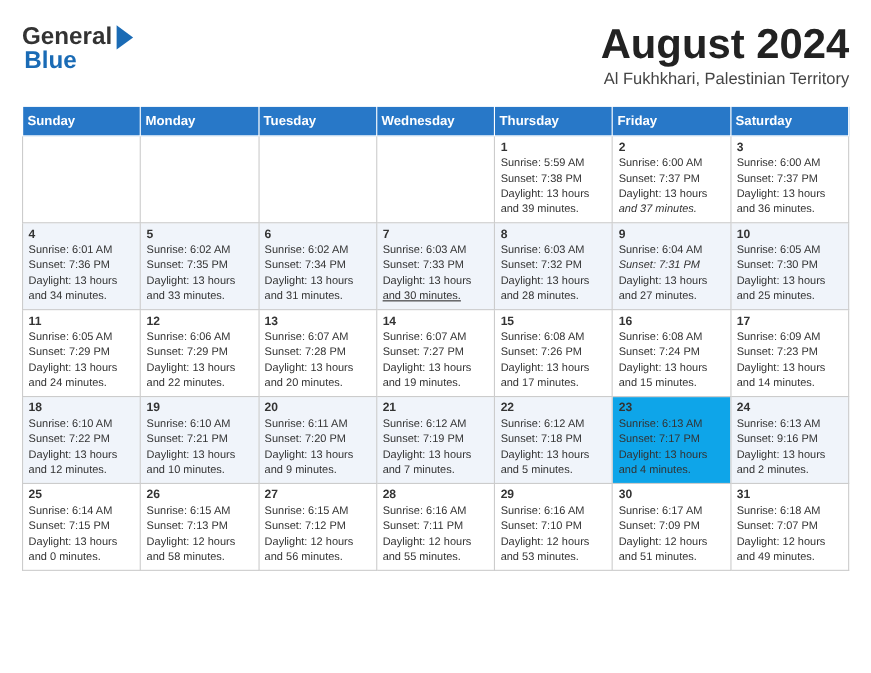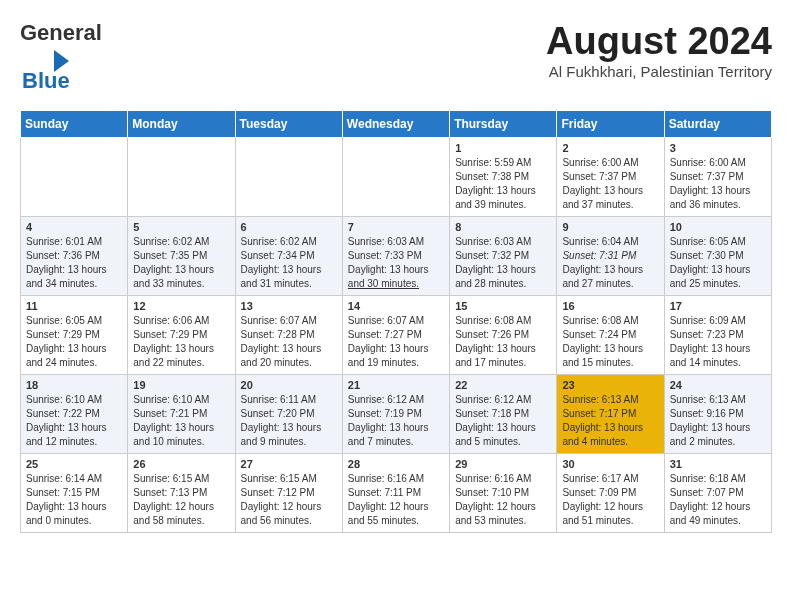--- a/index.html
+++ b/index.html
@@ -64,21 +64,20 @@
       font-size: 11px;
       margin-bottom: 2px;
     }
     .empty-cell {
       background: #f9f9f9;
     }
     .logo-wrapper {
       display: flex;
       align-items: center;
       gap: 2px;
-      flex-direction: column;
     }
   </style>
 </head>
 <body>
 
 <div class="header">
   <div class="logo">
     <div class="logo-wrapper">
       <span style="font-size:22px;font-weight:bold;color:#333;">General</span>
       <span style="display:inline-block;width:0;height:0;border-top:11px solid transparent;border-bottom:11px solid transparent;border-left:15px solid #1a6bb5;margin-left:2px;margin-top:2px;"></span>
@@ -114,21 +113,21 @@
           <div style="font-size: 10px; line-height: 1.4;">Sunrise: 5:59 AM</div>
           <div style="font-size: 10px; line-height: 1.4;">Sunset: 7:38 PM</div>
           <div style="font-size: 10px; line-height: 1.4;">Daylight: 13 hours</div>
           <div style="font-size: 10px; line-height: 1.4;">and 39 minutes.</div>
         </td>
         <td>
           <div class="day-num">2</div>
           <div style="font-size: 10px; line-height: 1.4;">Sunrise: 6:00 AM</div>
           <div style="font-size: 10px; line-height: 1.4;">Sunset: 7:37 PM</div>
           <div style="font-size: 10px; line-height: 1.4;">Daylight: 13 hours</div>
-          <div style="font-size: 10px; line-height: 1.4;">and 37 minutes.</div>
+          <div style="font-size: 10px; line-height: 1.4; font-style: italic;">and 37 minutes.</div>
         </td>
         <td>
           <div class="day-num">3</div>
           <div style="font-size: 10px; line-height: 1.4;">Sunrise: 6:00 AM</div>
           <div style="font-size: 10px; line-height: 1.4;">Sunset: 7:37 PM</div>
           <div style="font-size: 10px; line-height: 1.4;">Daylight: 13 hours</div>
           <div style="font-size: 10px; line-height: 1.4;">and 36 minutes.</div>
         </td>
       </tr>
       <tr>
@@ -262,21 +261,21 @@
           <div style="font-size: 10px; line-height: 1.4;">Daylight: 13 hours</div>
           <div style="font-size: 10px; line-height: 1.4;">and 7 minutes.</div>
         </td>
         <td style="background: rgb(240, 244, 250);">
           <div class="day-num">22</div>
           <div style="font-size: 10px; line-height: 1.4;">Sunrise: 6:12 AM</div>
           <div style="font-size: 10px; line-height: 1.4;">Sunset: 7:18 PM</div>
           <div style="font-size: 10px; line-height: 1.4;">Daylight: 13 hours</div>
           <div style="font-size: 10px; line-height: 1.4;">and 5 minutes.</div>
         </td>
-        <td style="background: #eab308;">
+        <td style="background: #0ea5e9;">
           <div class="day-num">23</div>
           <div style="font-size: 10px; line-height: 1.4;">Sunrise: 6:13 AM</div>
           <div style="font-size: 10px; line-height: 1.4;">Sunset: 7:17 PM</div>
           <div style="font-size: 10px; line-height: 1.4;">Daylight: 13 hours</div>
           <div style="font-size: 10px; line-height: 1.4;">and 4 minutes.</div>
         </td>
         <td style="background: rgb(240, 244, 250);">
           <div class="day-num">24</div>
           <div style="font-size: 10px; line-height: 1.4;">Sunrise: 6:13 AM</div>
           <div style="font-size: 10px; line-height: 1.4;">Sunset: 9:16 PM</div>

